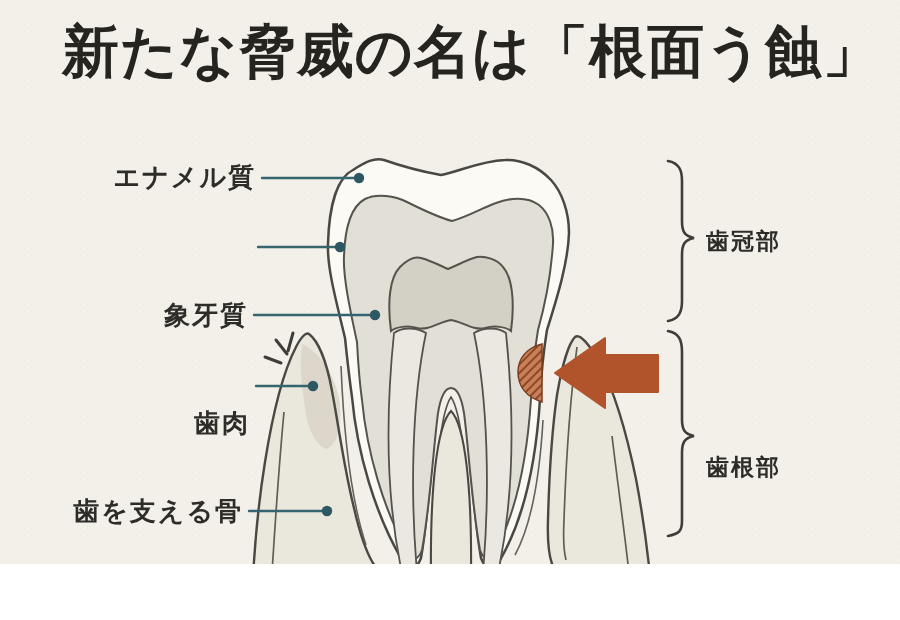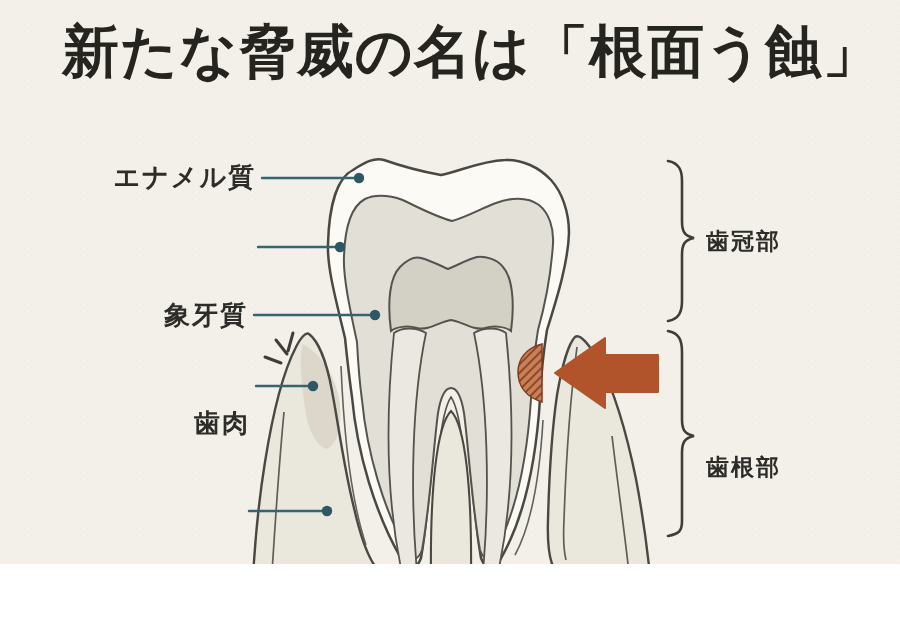--- a/index.html
+++ b/index.html
@@ -129,17 +129,18 @@
       <path d="M668,161 C679,163 682,170 682,181 L682,221 C682,231 684,236 694,238 C684,240 682,245 682,255 L682,301 C682,312 679,319 668,321"></path>
       <path d="M668,331 C679,333 682,340 682,352 L682,419 C682,429 684,434 694,436 C684,438 682,443 682,453 L682,521 C682,531 679,534 668,536"></path>
     </g>
   </svg>
 
   <div id="title">新たな脅威の名は「根面う蝕」</div>
 
   <div class="lbl" id="lbl-enamel">エナメル質</div>
   <div class="lbl" id="lbl-dentin">象牙質</div>
   <div class="lbl" id="lbl-gum">歯肉</div>
+  <div class="lbl" id="lbl-bone">歯を支える骨</div>
 
   <div class="lblr" id="lbl-crown">歯冠部</div>
   <div class="lblr" id="lbl-root">歯根部</div>
 
 </div>
 
 </body></html>

